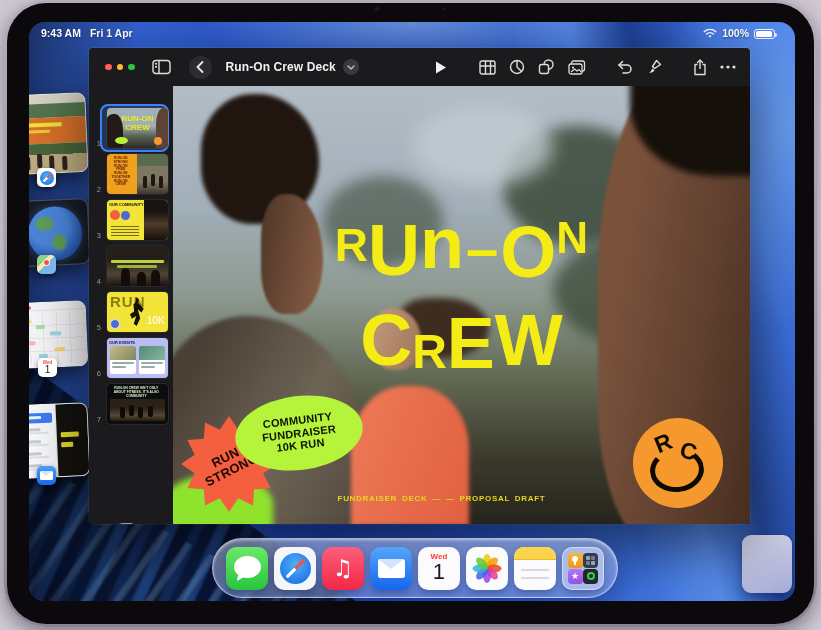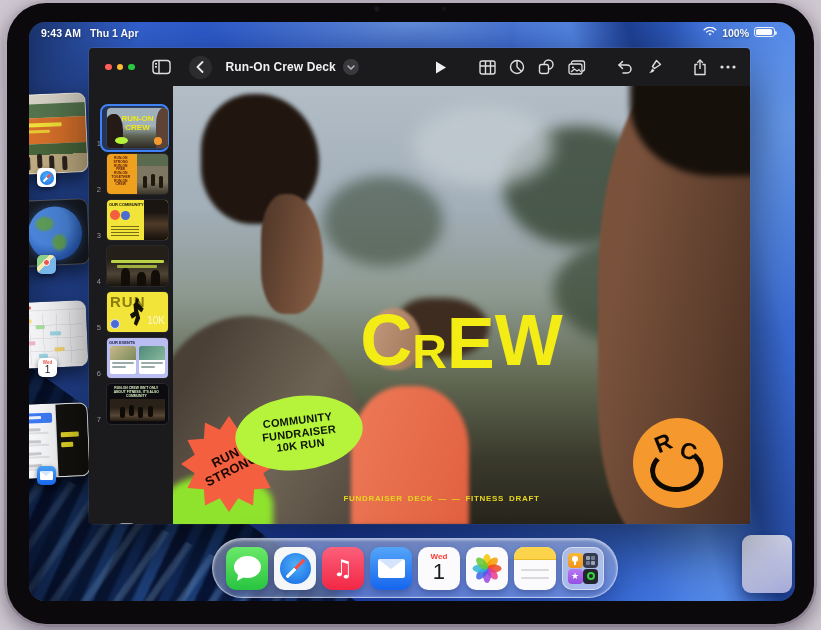--- a/index.html
+++ b/index.html
@@ -38,21 +38,21 @@
     background:radial-gradient(300px 80px at 55% 0%, rgba(170,215,255,.5), transparent 70%); }
   .wp-panel { position:absolute; right:3px; bottom:8px; width:50px; height:58px; border-radius:9px;
     background:linear-gradient(160deg,#e3e4f4,#aeb2dc); opacity:.95;
     box-shadow:0 4px 10px rgba(10,20,60,.4); }
   .wp-left-shade { position:absolute; left:0; top:0; width:110px; height:100%;
     background:linear-gradient(90deg, rgba(2,6,20,.55), transparent); }
 
   
   .status-left { position:absolute; left:12px; top:5px; display:flex; gap:9px;
     font-size:10.5px; font-weight:700; color:#fff; text-shadow:0 1px 2px rgba(0,20,60,.5); }
-  .status-right { position:absolute; right:20px; top:5px; display:flex; align-items:flex-start; gap:5px;
+  .status-right { position:absolute; right:20px; top:5px; display:flex; align-items:flex-end; gap:5px;
     font-size:10.5px; font-weight:700; color:#fff; text-shadow:0 1px 2px rgba(0,20,60,.5); }
   .batt { width:21px; height:10px; border:1px solid rgba(255,255,255,.9); border-radius:3px; position:relative; }
   .batt::before { content:""; position:absolute; left:1px; top:1px; bottom:1px; width:16px; background:#fff; border-radius:1.5px; }
   .batt::after { content:""; position:absolute; right:-3px; top:2.5px; width:2px; height:4px; background:rgba(255,255,255,.85); border-radius:0 2px 2px 0; }
 
   
   .sm-card { position:absolute; left:-16px; border-radius:9px; overflow:hidden;
     box-shadow:0 8px 18px rgba(0,0,0,.5); transform:rotate(-2.5deg); transform-origin:right center;
     border:1px solid rgba(255,255,255,.25); }
   .sm-badge { position:absolute; width:19px; height:19px; border-radius:5px;
@@ -159,21 +159,21 @@
   .t3 .para { position:absolute; left:4px; top:24px; width:28px; height:12px;
     background:repeating-linear-gradient(0deg,#4a420a 0 1px, transparent 1px 3px); opacity:.75; }
   .t3 .photo { position:absolute; right:0; top:0; width:24px; height:100%;
     background:linear-gradient(180deg,#1a1511 0 30%, #4f3b28 60%, #16100c 100%); }
   .t4 { background:linear-gradient(180deg,#241f18 0 35%, #4f4434 70%, #1a140e 100%); }
   .t4 .cap { position:absolute; left:4px; top:14px; width:53px; height:2.5px; background:#cbe54a; border-radius:1px; opacity:.9; }
   .t4 .cap2 { position:absolute; left:10px; top:19px; width:40px; height:2.5px; background:#cbe54a; border-radius:1px; opacity:.7; }
   .t4 .fig { position:absolute; bottom:0; width:9px; height:18px; background:#120d08; border-radius:40% 40% 0 0; }
   .t5 { background:#f2e438; }
   .t5 .run { position:absolute; left:3px; top:1px; font-size:15px; font-weight:700; color:#8a7d0e; letter-spacing:1px; }
-  .t5 .tenk { position:absolute; right:3px; bottom:6px; font-size:10px; font-weight:400; color:#fdf8d0; }
+  .t5 .tenk { position:absolute; right:3px; bottom:6px; font-size:10px; font-weight:700; color:#fdf8d0; }
   .t5 .runner { position:absolute; left:22px; top:6px; width:16px; height:28px; background:#151104;
     clip-path:polygon(45% 0,62% 4%,58% 18%,92% 38%,78% 52%,55% 40%,70% 72%,48% 100%,30% 92%,45% 64%,18% 74%,6% 58%,32% 48%,28% 22%,40% 16%); }
   .t5 .badge { position:absolute; left:3px; bottom:3px; width:10px; height:10px; border-radius:50%; background:#4a6cd4; border:1px solid #dfe5ff; }
   .t6 { background:#b9bdf2; }
   .t6 .title { position:absolute; left:2px; top:1.5px; width:80px; font-size:8px; font-weight:700; color:#16163a;
     transform:scale(.5); transform-origin:0 0; }
   .t6 .card { position:absolute; top:8px; width:26px; height:28px; background:#fff; border-radius:2px; overflow:hidden; }
   .t6 .card .ph { height:14px; } .t6 .c1 { left:3px; } .t6 .c1 .ph { background:linear-gradient(135deg,#c9b98a,#7a8a5c); }
   .t6 .c2 { left:32px; } .t6 .c2 .ph { background:linear-gradient(135deg,#4f8a7a,#87b89a); }
   .t6 .card .ln { margin:2px 2px 0; height:2px; background:#9aa; border-radius:1px; }
@@ -308,21 +308,21 @@
 
       <div class="wp-glow"></div>
       <div class="wp-ribbon"></div>
       <div class="wp-fan"></div>
       <div class="wp-fan2"></div>
       <div class="wp-left-shade"></div>
       <div class="wp-panel"></div>
 
       <div class="status-left">
         <span>9:43 AM</span>
-        <span>Thu 1 Apr</span>
+        <span>Fri 1 Apr</span>
       </div>
       <div class="status-right">
         <svg width="14" height="10" viewBox="0 0 14 10">
           <path d="M7 8.6 L8.6 6.9 A2.6 2.6 0 0 0 5.4 6.9 Z" fill="#fff"></path>
           <path d="M3.6 5 A5 5 0 0 1 10.4 5" stroke="#fff" stroke-width="1.4" fill="none" stroke-linecap="round"></path>
           <path d="M1.2 2.8 A8 8 0 0 1 12.8 2.8" stroke="#fff" stroke-width="1.4" fill="none" stroke-linecap="round"></path>
         </svg>
         <span>100%</span>
         <span class="batt"></span>
       </div>
@@ -606,20 +606,23 @@
             <div class="runner-right"></div>
             <div class="runner-right-hair"></div>
             <div class="runner-left-hair"></div>
             <div class="runner-left-face"></div>
             <div class="runner-left-body"></div>
             <div class="runner-left-vest"></div>
             <div class="runner-mid-hair"></div>
             <div class="runner-mid-head"></div>
             <div class="runner-mid-top"></div>
 
+            <div class="headline hl1">
+              <span class="h1-0">R</span><span class="h1-1">U</span><span class="h1-2">n</span><span class="h1-3">–</span><span class="h1-4">O</span><span class="h1-5">N</span>
+            </div>
             <div class="headline hl2">
               <span class="h2-0">C</span><span class="h2-1">R</span><span class="h2-2">E</span><span class="h2-3">W</span>
             </div>
 
             <div class="badge-community">
               <div>COMMUNITY</div>
               <div>FUNDRAISER</div>
               <div>10K RUN</div>
             </div>
             <div class="badge-star">
@@ -627,21 +630,21 @@
                 <div>RUN</div>
                 <div>STRONG</div>
               </div>
             </div>
             <div class="badge-rc">
               <span class="r">R</span>
               <span class="c">C</span>
               <div class="smile"></div>
             </div>
 
-            <div class="slide-footer">FUNDRAISER DECK — — FITNESS DRAFT</div>
+            <div class="slide-footer">FUNDRAISER DECK — — PROPOSAL DRAFT</div>
           </div>
         </div>
       </div>
 
       <div class="dock">
         <div class="app app-msg">
           <svg width="29" height="27" viewBox="0 0 29 27">
             <ellipse cx="14.5" cy="12" rx="13.5" ry="11" fill="#fff"></ellipse>
             <path d="M5 20 L4 26 L11 22 Z" fill="#fff"></path>
           </svg>

